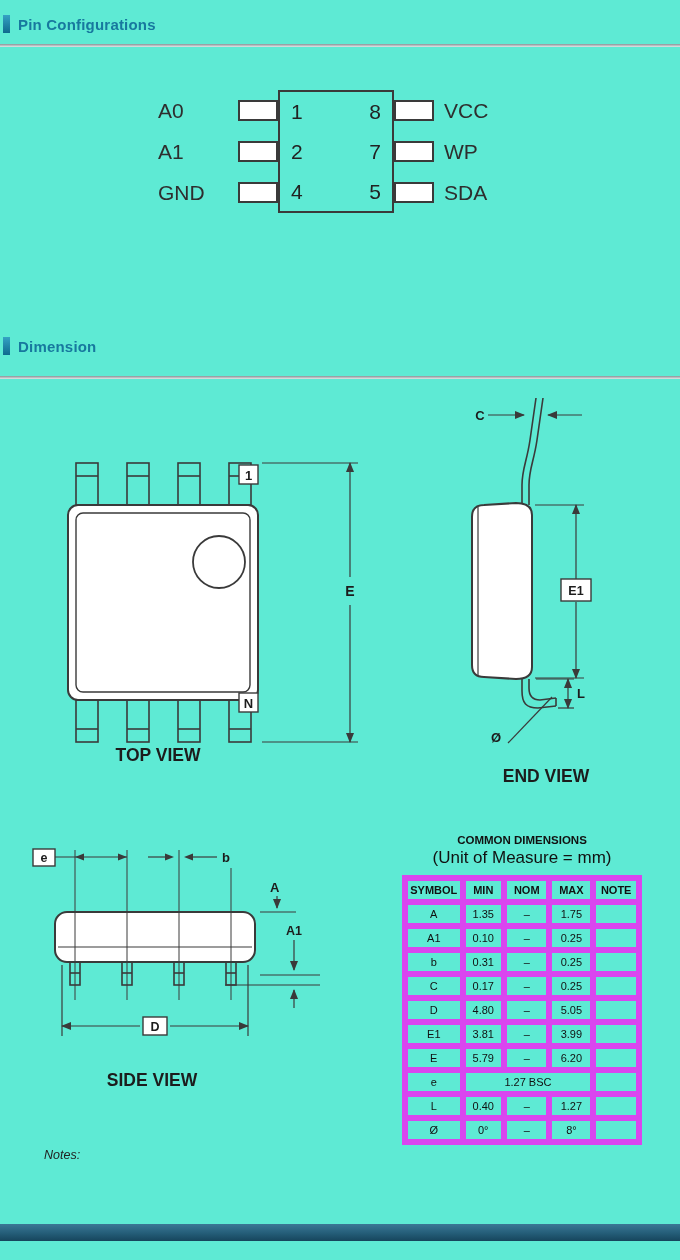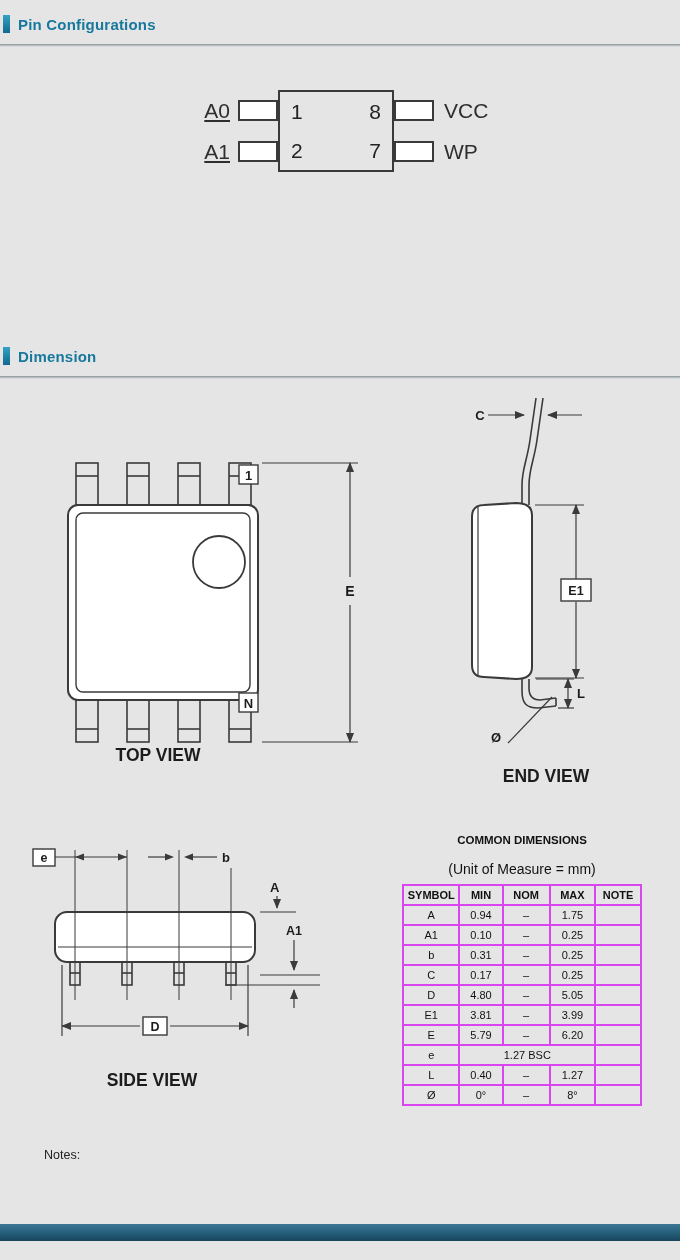--- a/index.html
+++ b/index.html
@@ -1,30 +1,30 @@
 <!DOCTYPE html>
 <html><head>
 <meta charset="utf-8">
 <style>
   * { box-sizing: border-box; margin: 0; padding: 0; }
   body { background: #ffffff; font-family: "Liberation Sans", "DejaVu Sans", sans-serif; }
-  .page { position: relative; width: 680px; height: 1260px; background: #e5e5e5; overflow: hidden; }
+  .page { position: relative; width: 680px; height: 1260px; background: #5eead4; overflow: hidden; }
 
   
   .section-header { position: absolute; left: 3px; display: flex; align-items: center; gap: 8px; }
   .accent { width: 7px; height: 18px; background: linear-gradient(to bottom, #35a3c4, #0f6a8e); }
   .section-title { color: #17789e; font-weight: bold; font-size: 15px; letter-spacing: 0.2px; }
   .rule { position: absolute; left: 0; width: 680px; height: 3px;
           background: linear-gradient(to bottom, #8b9398, #e3e7e9); }
 
   
   .pinmap { position: absolute; left: 158px; top: 90px; }
   .pin-row { display: grid; grid-template-columns: 78px 42px 116px 42px 78px; height: 41px; align-items: center; }
   .pin-label { font-size: 21px; color: #2e2e2e; }
-  .pin-label.left { text-align: right; padding-right: 6px; text-decoration: underline; }
+  .pin-label.left { padding-right: 6px; }
   .pin-label.right { padding-left: 8px; }
   .pin-box-cell { display: flex; align-items: center; height: 100%; }
   .pin-box-cell.left { justify-content: flex-end; }
   .pin-box-cell.right { justify-content: flex-start; }
   .pin-box { width: 40px; height: 21px; border: 2px solid #3a3a3a; background: #fff; }
   .pin-body-cell { height: 100%; border-left: 2px solid #3a3a3a; border-right: 2px solid #3a3a3a;
                    display: flex; justify-content: space-between; align-items: center; padding: 0 11px; }
   .pin-row:first-child .pin-body-cell { border-top: 2px solid #3a3a3a; }
   .pin-row:last-child  .pin-body-cell { border-bottom: 2px solid #3a3a3a; }
   .pin-num { font-size: 21px; color: #222; }
@@ -33,29 +33,29 @@
   .svg-dim { position: absolute; }
   .svg-top  { left: 50px;  top: 455px; }
   .svg-end  { left: 450px; top: 395px; }
   .svg-side { left: 20px;  top: 840px; }
   .svg-dim text { fill: #1c1c1c; font-family: "Liberation Sans", "DejaVu Sans", sans-serif; }
   .svg-dim line, .svg-dim path, .svg-dim rect, .svg-dim circle { stroke-linecap: butt; }
 
   
   .dims { position: absolute; left: 376px; top: 834px; width: 266px; color: #111; padding-left: 26px; }
   .dims-title { text-align: center; font-weight: bold; font-size: 11.5px; }
-  .dims-subtitle { text-align: center; font-size: 14px; margin-top: 15px; }
+  .dims-subtitle { text-align: center; font-size: 17px; margin-top: 2px; }
   .dims-table { border-collapse: collapse; margin-top: 7px; width: 100%; border: 1.5px solid #3a3a3a; }
-  .dims-table th, .dims-table td { border: 2px solid #d946ef; text-align: center;
+  .dims-table th, .dims-table td { border: 6px solid #d946ef; text-align: center;
         font-size: 11px; padding: 3px 2px; height: 20px; color: #111; vertical-align: middle; }
   .dims-table th { font-weight: bold; }
 
   
   .notes { position: absolute; left: 44px; top: 1147px; display: flex; gap: 18px;
-           font-size: 12.5px; color: #222; line-height: 16.5px; }
+           font-size: 12.5px; color: #222; line-height: 16.5px; font-style: italic; }
   .notes-label { white-space: nowrap; }
 
   
   .footer-bar { position: absolute; left: 0; top: 1224px; width: 680px; height: 17px;
                 background: linear-gradient(to bottom, #3b7795 0%, #245d78 55%, #16455c 100%); }
 </style>
 </head>
 <body>
 
 <div class="page">
@@ -92,24 +92,38 @@
         <span class="pin-num">2</span>
         <span class="pin-num">7</span>
       </div>
       <div class="pin-box-cell right">
           <div class="pin-box"></div>
         </div>
       <div class="pin-label right">WP</div>
     </div>
 
 
-
-  </div>
-
-  <div class="section-header" style="top:347px">
+    <div class="pin-row">
+      <div class="pin-label left">GND</div>
+      <div class="pin-box-cell left">
+          <div class="pin-box"></div>
+        </div>
+      <div class="pin-body-cell">
+        <span class="pin-num">4</span>
+        <span class="pin-num">5</span>
+      </div>
+      <div class="pin-box-cell right">
+          <div class="pin-box"></div>
+        </div>
+      <div class="pin-label right">SDA</div>
+    </div>
+
+  </div>
+
+  <div class="section-header" style="top:337px">
     <span class="accent"></span>
     <span class="section-title">Dimension</span>
   </div>
   <div class="rule" style="top:376px"></div>
 
   <svg class="svg-dim svg-top" width="330" height="312" viewBox="0 0 330 312">
     <defs>
       <marker id="aT" markerWidth="10" markerHeight="8" refX="9" refY="4" orient="auto-start-reverse" markerUnits="userSpaceOnUse">
         <path d="M0,0 L10,4 L0,8 Z" fill="#3a3a3a"></path>
       </marker>
@@ -275,21 +289,21 @@
           <th>SYMBOL</th>
           <th>MIN</th>
           <th>NOM</th>
           <th>MAX</th>
           <th>NOTE</th>
         </tr>
       </thead>
       <tbody>
         <tr>
           <td>A</td>
-          <td>0.94</td>
+          <td>1.35</td>
           <td>–</td>
           <td>1.75</td>
           <td></td>
         </tr>
         <tr>
           <td>A1</td>
           <td>0.10</td>
           <td>–</td>
           <td>0.25</td>
           <td></td>

